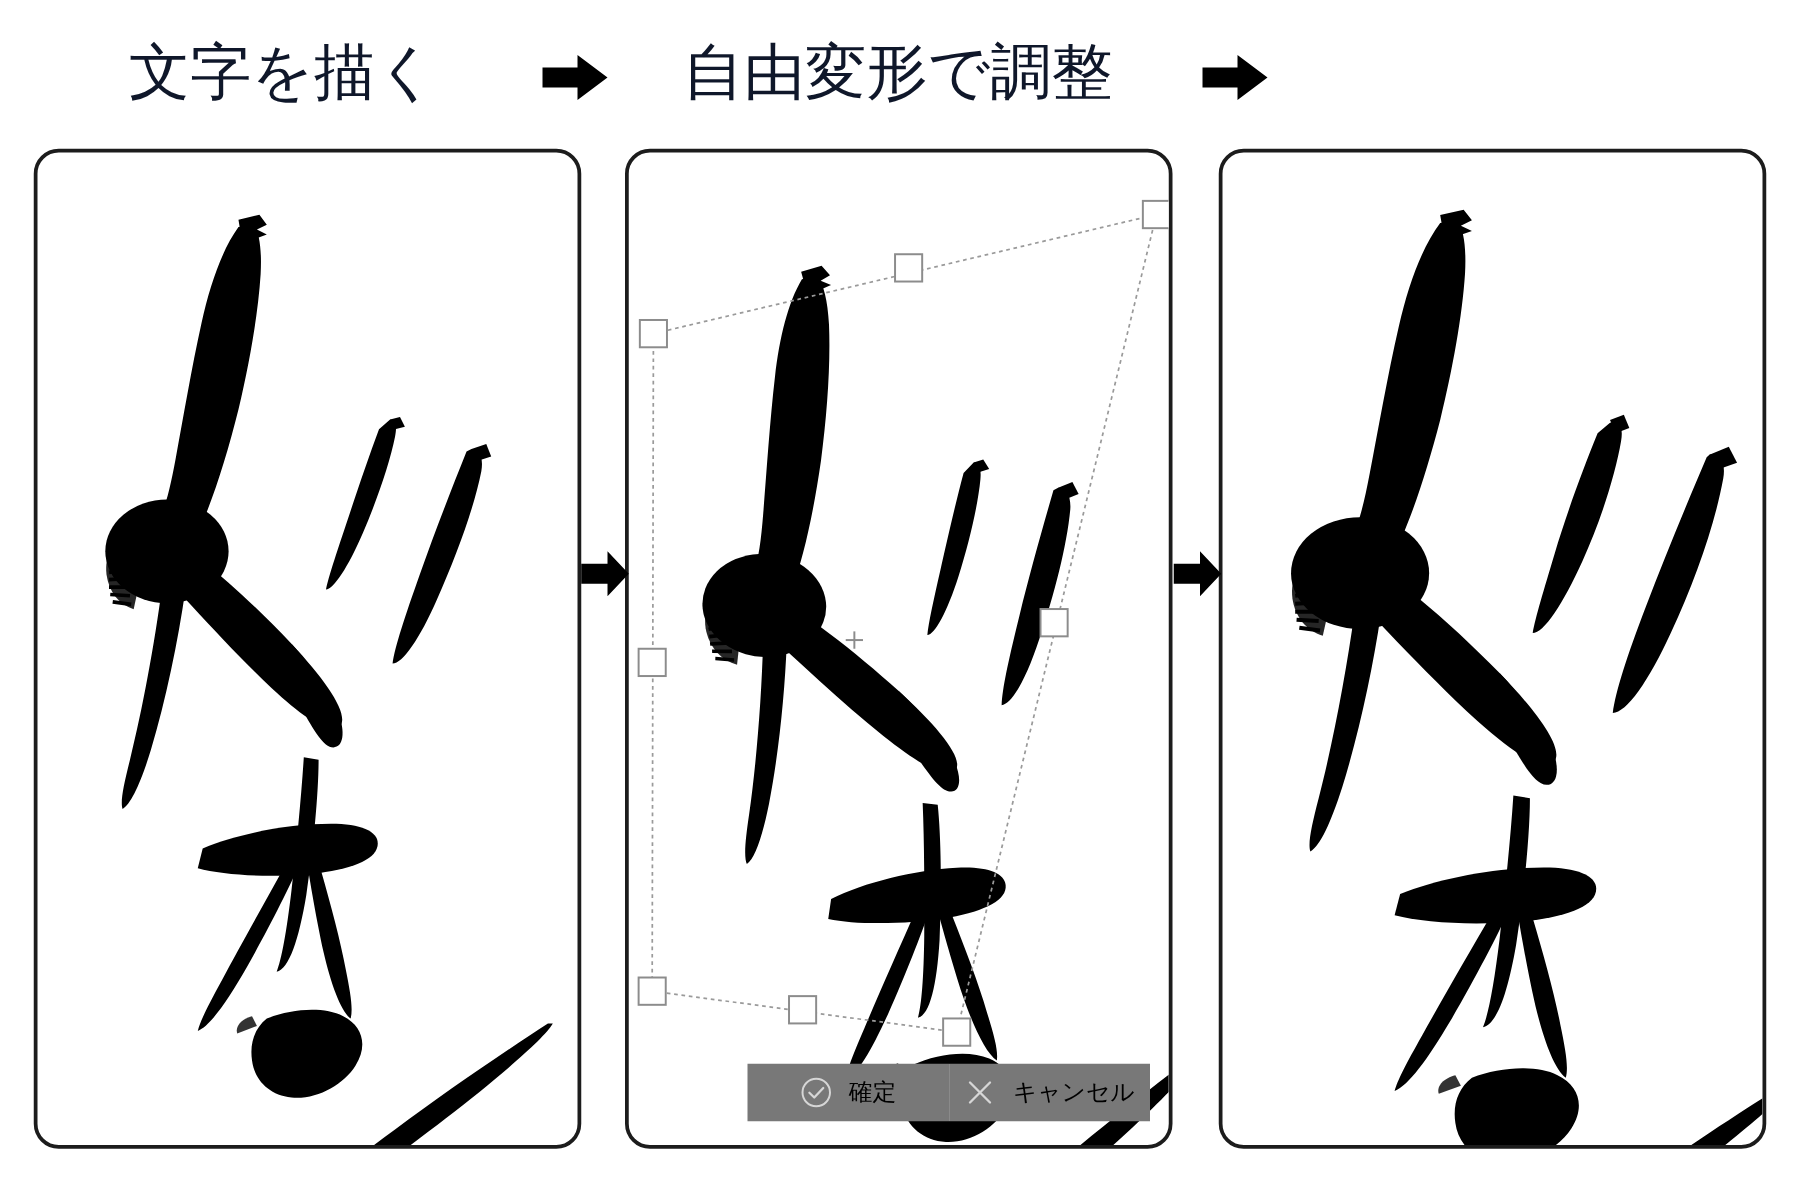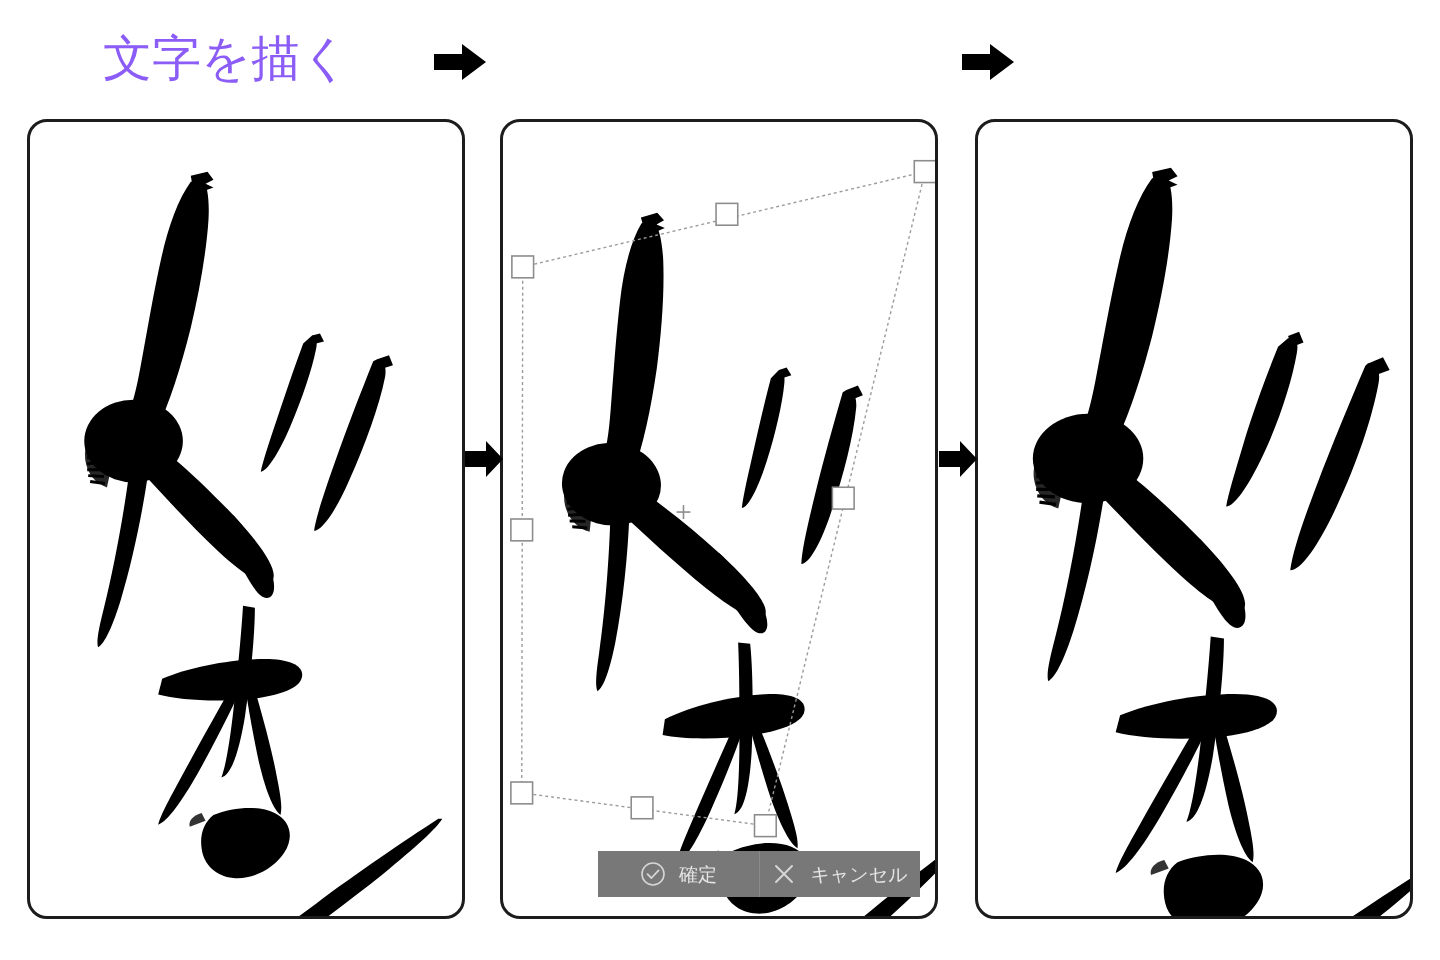--- a/index.html
+++ b/index.html
@@ -21,21 +21,21 @@
     left: 0;
     top: 0;
     width: 1440px;
     height: 112px;
   }
   .header-label {
     position: absolute;
     top: 28px;
     font-size: 49px;
     line-height: 60px;
-    color: #8b5cf6;
+    color: #0f172a;
     white-space: nowrap;
     font-weight: 400;
     letter-spacing: 0px;
   }
   #hdr-step-1 { left: 103px; }
   #hdr-step-2 { left: 546px; }
   #hdr-step-3 { left: 1132px; }
 
   .header-arrow {
     position: absolute;
@@ -100,21 +100,21 @@
     align-items: center;
     z-index: 10;
   }
   .toolbar-button {
     flex: 1 1 50%;
     height: 100%;
     display: flex;
     align-items: center;
     justify-content: center;
     gap: 13px;
-    color: #e5e5e5;
+    color: #000000;
     font-size: 19px;
     line-height: 1;
     cursor: pointer;
   }
   .toolbar-button + .toolbar-button {
     box-shadow: inset 1px 0 0 #8a8a8a;
   }
   .toolbar-button .tb-icon { width: 26px; height: 26px; flex: none; }
   .toolbar-button .tb-label { white-space: nowrap; }
 </style>
@@ -124,20 +124,21 @@
 <div class="header-row">
 
   <div class="header-label" id="hdr-step-1">文字を描く</div>
 
   <div class="header-arrow" id="hdr-arrow-1">
     <svg viewBox="0 0 56 40" aria-hidden="true">
       <path d="M2 12 H30 V2 L54 20 L30 38 V28 H2 Z" fill="#000000"></path>
     </svg>
   </div>
 
+  <div class="header-label" id="hdr-step-2">自由変形で調整</div>
 
   <div class="header-arrow" id="hdr-arrow-2">
     <svg viewBox="0 0 56 40" aria-hidden="true">
       <path d="M2 12 H30 V2 L54 20 L30 38 V28 H2 Z" fill="#000000"></path>
     </svg>
   </div>
 
 </div>
 
 <div class="panel" id="panel-draw">

